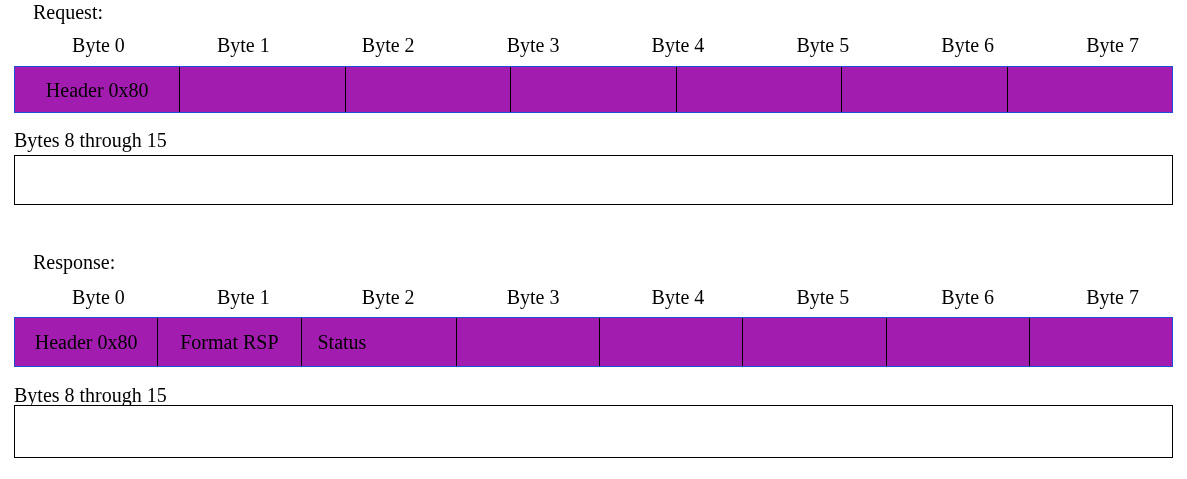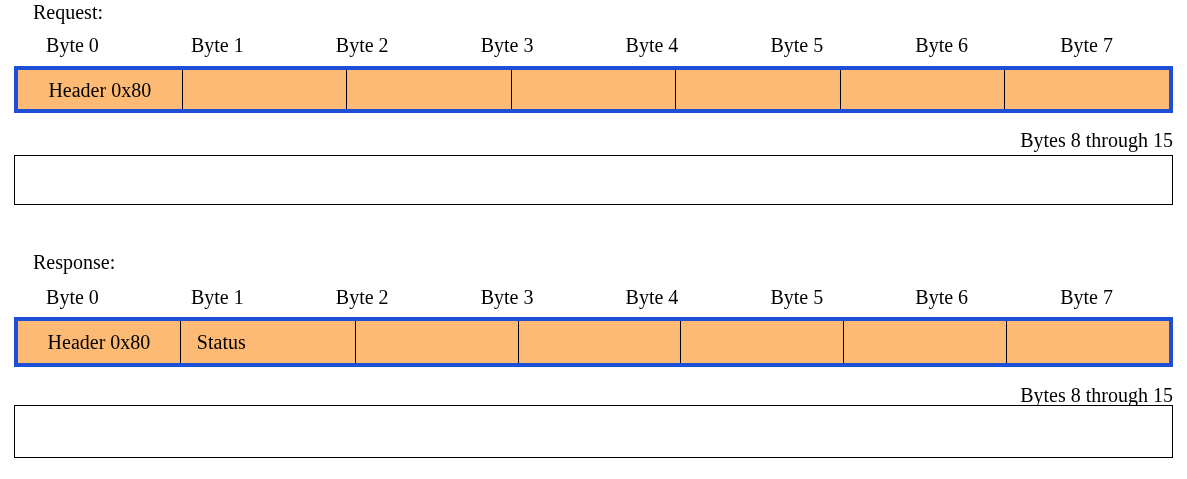--- a/index.html
+++ b/index.html
@@ -40,44 +40,44 @@
     left: 33px;
     top: 0px;
     font-size: 20px;
     line-height: 24px;
     white-space: nowrap;
   }
 
   
   .byte-header-row {
     position: absolute;
-    left: 0;
+    left: 26px;
     top: 33px;
     width: 1159px;
     display: flex;
   }
   .byte-header-cell {
     flex: 1 1 0;
     text-align: center;
     font-size: 20px;
     line-height: 24px;
     white-space: nowrap;
   }
 
   
   .byte-table {
     position: absolute;
     left: 14px;
     top: 66px;
     width: 1159px;
     height: 47px;
     display: flex;
-    border: 4px solid #1d4ed8;
+    border: 1px solid #1d4ed8;
     box-sizing: border-box;
-    background: #fdba74;
+    background: #a21caf;
   }
   .byte-cell {
     flex: 1 1 0;
     border-right: 1px solid #000000;
     box-sizing: border-box;
     display: flex;
     align-items: center;
     font-size: 20px;
     line-height: 22px;
     overflow: hidden;
@@ -92,21 +92,21 @@
     padding-left: 16px;
   }
   .byte-cell.empty { justify-content: center; }
 
   
   .tail-caption {
     position: absolute;
     left: 14px;
     top: 128px;
     width: 1159px;
-    text-align: right;
+    text-align: left;
     font-size: 20px;
     line-height: 24px;
     white-space: nowrap;
   }
   .tail-box {
     position: absolute;
     left: 14px;
     top: 155px;
     width: 1159px;
     height: 50px;
@@ -166,20 +166,21 @@
       <div class="byte-header-cell">Byte 2</div>
       <div class="byte-header-cell">Byte 3</div>
       <div class="byte-header-cell">Byte 4</div>
       <div class="byte-header-cell">Byte 5</div>
       <div class="byte-header-cell">Byte 6</div>
       <div class="byte-header-cell">Byte 7</div>
     </div>
 
     <div class="byte-table">
       <div class="byte-cell align-center">Header 0x80</div>
+      <div class="byte-cell align-center">Format RSP</div>
       <div class="byte-cell align-left">Status</div>
       <div class="byte-cell align-center empty"></div>
       <div class="byte-cell align-center empty"></div>
       <div class="byte-cell align-center empty"></div>
       <div class="byte-cell align-center empty"></div>
       <div class="byte-cell align-center empty"></div>
     </div>
 
     <div class="tail-caption">Bytes 8 through 15</div>
 

